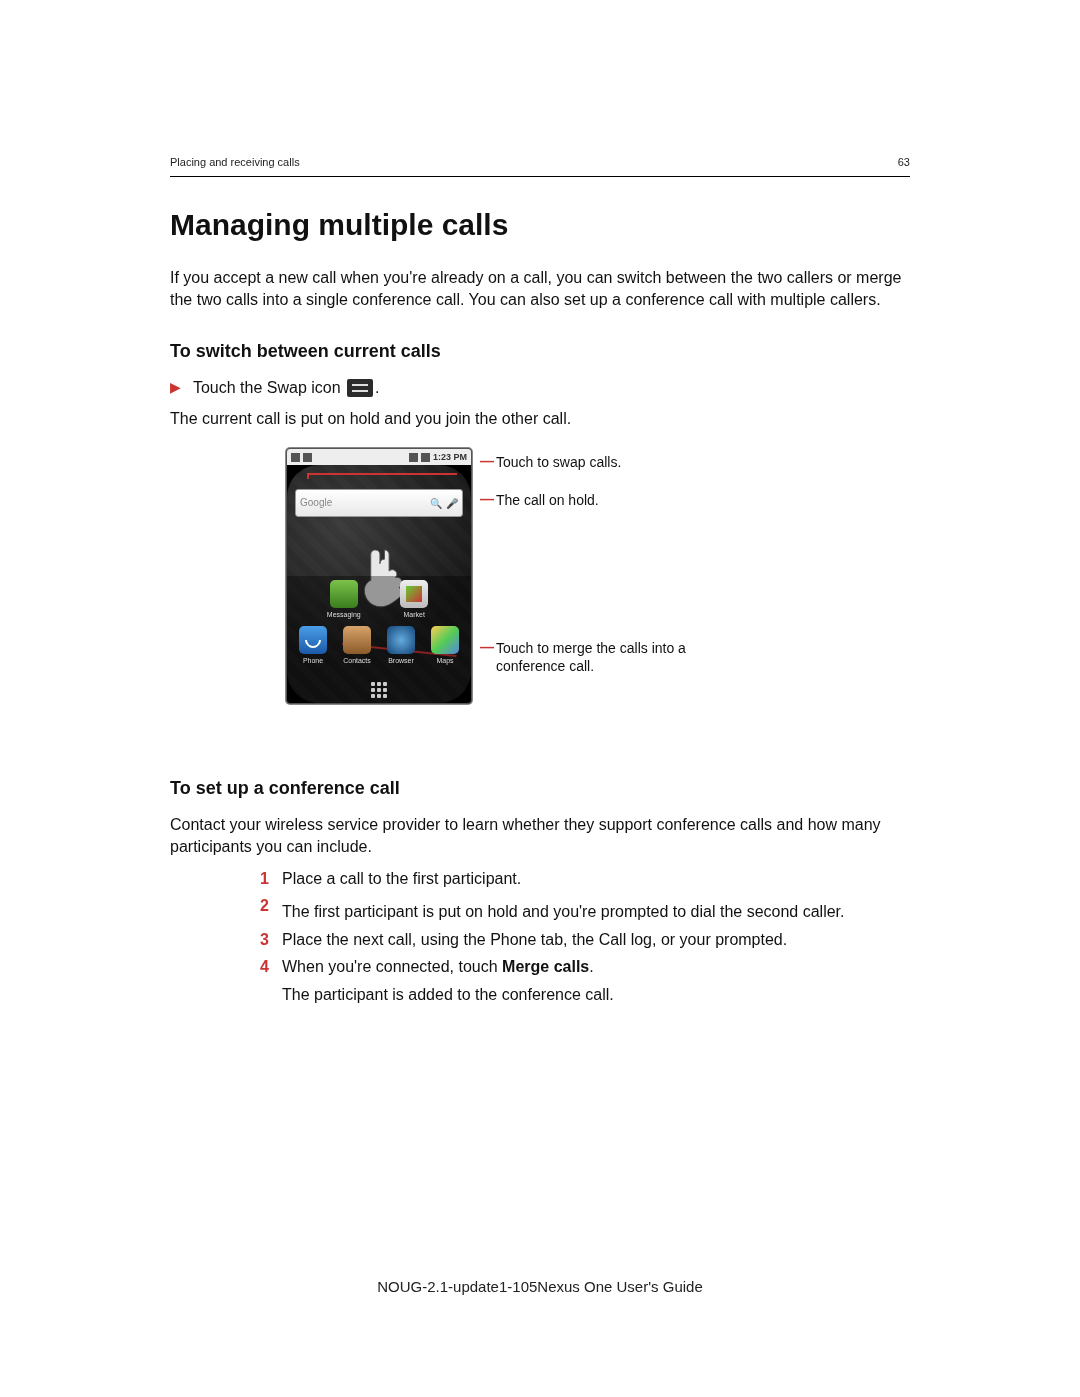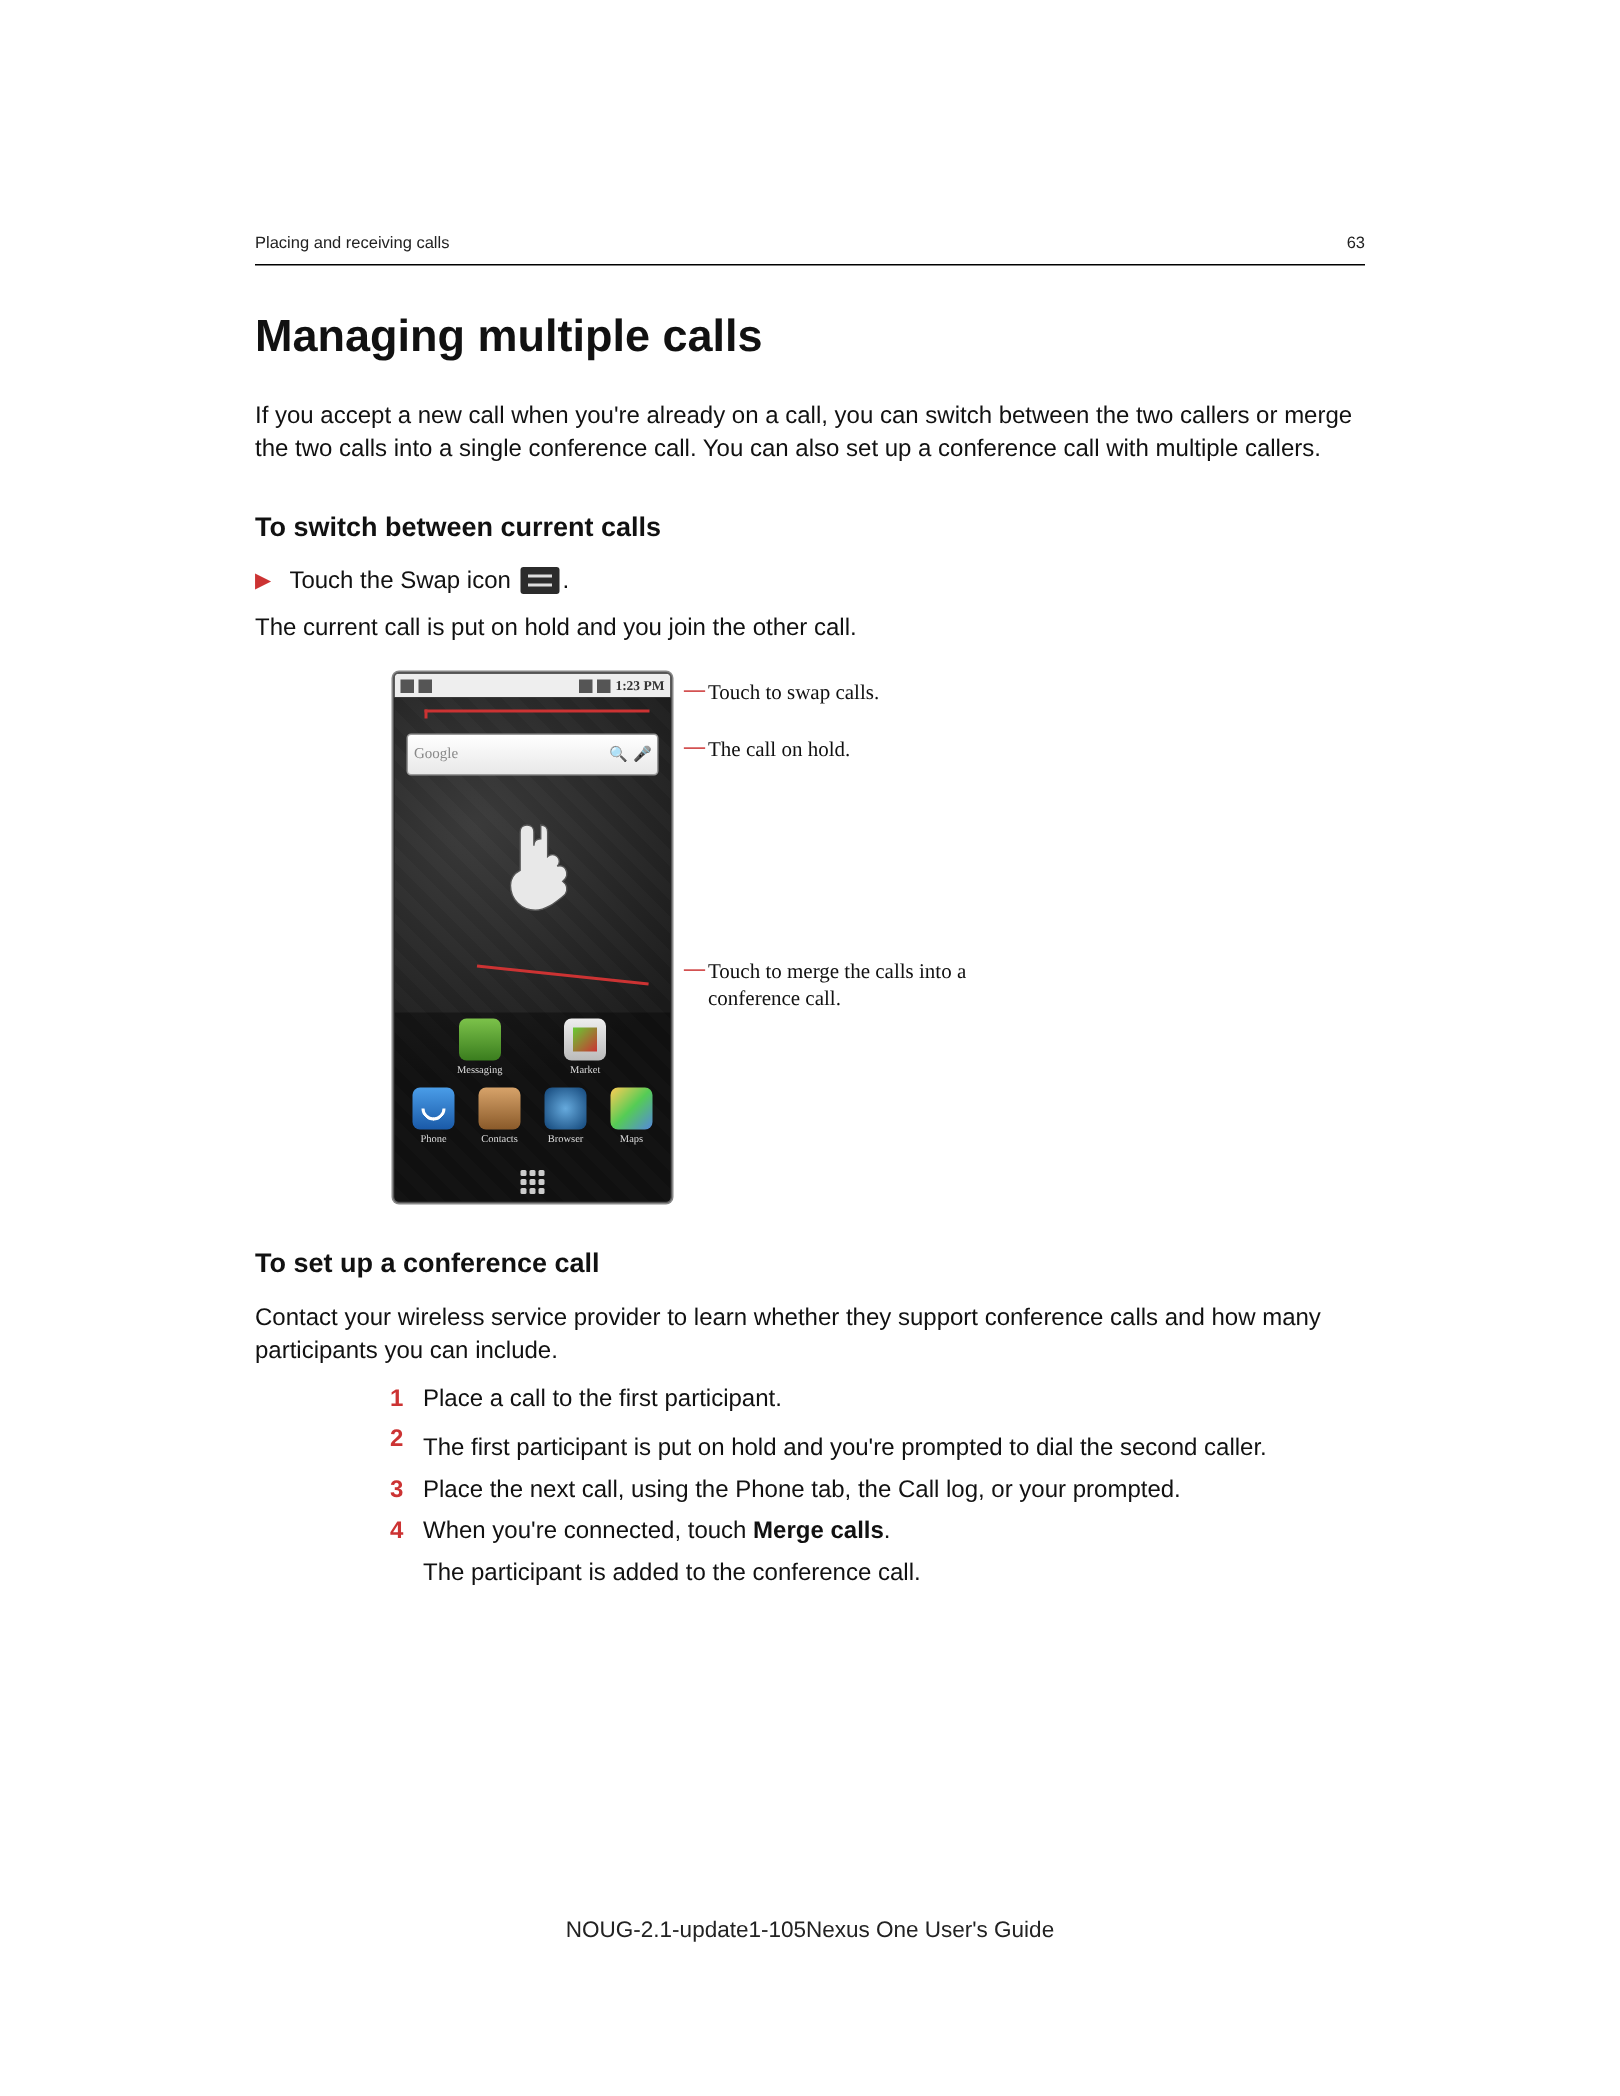--- a/index.html
+++ b/index.html
@@ -59,24 +59,23 @@
     flex: 0 0 22px;
   }
   .ol-body { flex: 1; }
   .ol-body .after { margin-top: 6px; }
   .bold { font-weight: 700; }
 
   
   .figure-row {
     display: flex;
     align-items: flex-start;
-    margin-left: 92px;
+    margin-left: 116px;
     margin-top: 18px;
     margin-bottom: 8px;
-    font-family: Liberation Serif, serif;
   }
   .phone {
     width: 184px;
     background: #000;
     border: 1px solid #555;
     border-radius: 4px;
     box-shadow: 0 0 0 1px #888;
     overflow: hidden;
     position: relative;
   }
@@ -89,26 +88,27 @@
     padding: 0 4px;
     font-size: 9px;
     font-weight: 700;
     color: #333;
   }
   .statusbar .left, .statusbar .right { display:flex; gap:3px; align-items:center;}
   .sb-ico { width:9px; height:9px; background:#555; display:inline-block; }
   .time { font-size:9px; }
   .screen {
     position: relative;
-    height: 336px;
+    height: 238px;
     background:
       radial-gradient(circle at 30% 25%, #3a3a3a 0, #1a1a1a 60%),
       #1a1a1a;
     background-size: cover;
     overflow:hidden;
+    border-radius:32px;
   }
   .screen::before{
     content:"";
     position:absolute; inset:0;
     background:
       repeating-linear-gradient(45deg, rgba(255,255,255,.02) 0 8px, transparent 8px 16px);
   }
   .searchbar {
     position: absolute;
     top: 24px; left: 8px; right: 8px;

